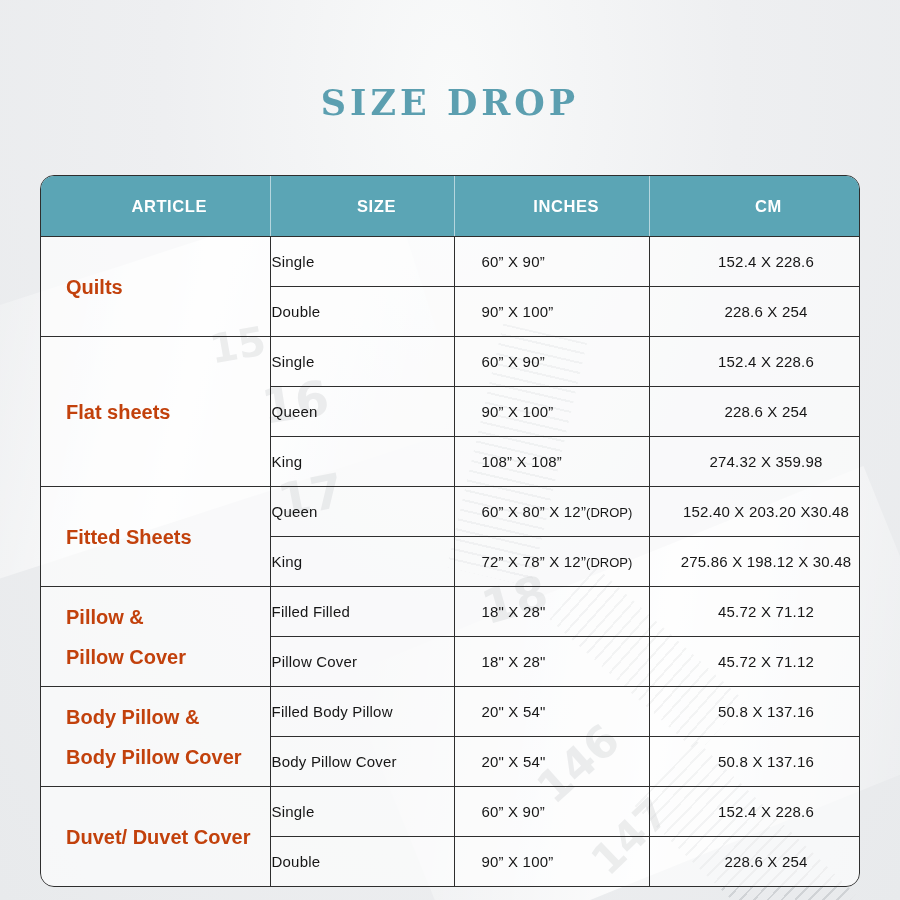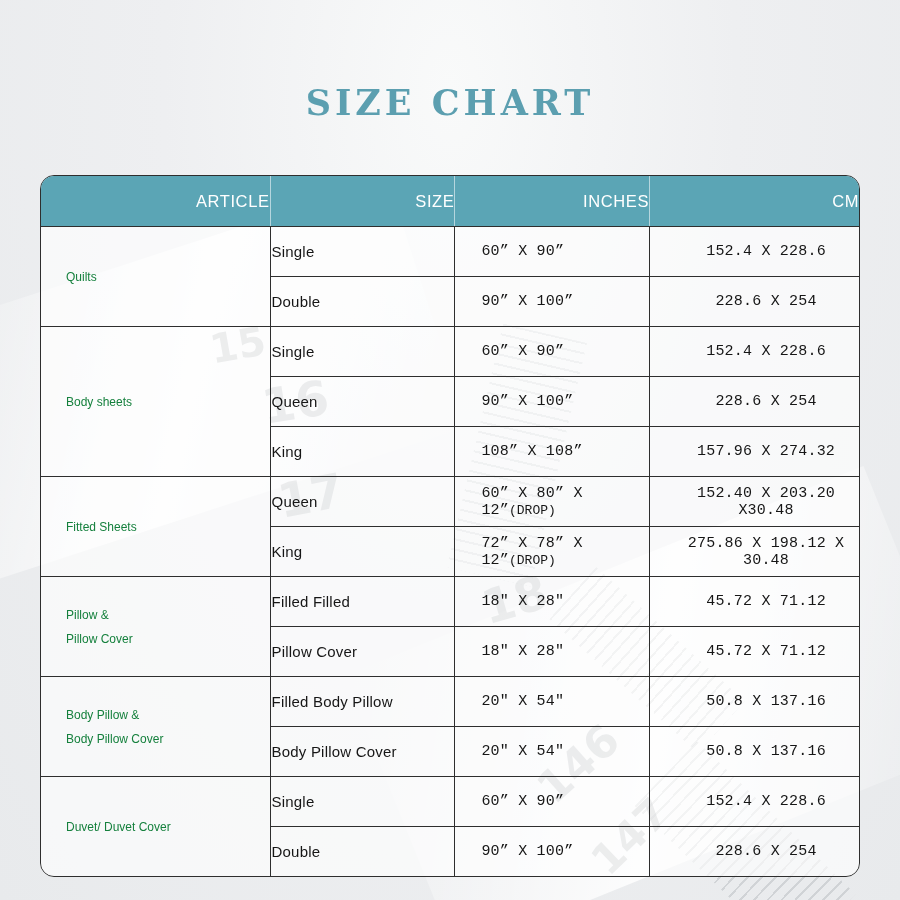--- a/index.html
+++ b/index.html
@@ -65,51 +65,51 @@
   }
   col.c-article { width: 28%; }
   col.c-size    { width: 22.6%; }
   col.c-inches  { width: 23.8%; }
   col.c-cm      { width: 25.6%; }
 
   thead th {
     background: #5ba5b5;
     color: #ffffff;
     font-size: 16.5px;
-    font-weight: normal;
+    font-weight: bold;
     letter-spacing: 0.6px;
-    text-align: right;
-    height: 50px;
+    text-align: center;
+    height: 60px;
     padding: 0 0 0 28px;
     border-right: 1px solid rgba(255,255,255,0.55);
     border-bottom: 1.6px solid #2e2e2e;
   }
   thead th:last-child { border-right: none; }
 
   tbody td {
     border: 1.6px solid #2e2e2e;
     height: 47px;
     background: rgba(255,255,255,0.42);
     color: #161616;
     vertical-align: middle;
   }
   td.article-cell {
-    font-size: 12px;
-    font-weight: normal;
-    color: #15803d;
+    font-size: 20px;
+    font-weight: bold;
+    color: #c2410c;
     padding-left: 25px;
     white-space: pre-line;
     line-height: 2.0;
   }
   td.size-cell {
     font-size: 15px;
     letter-spacing: 0.2px;
   }
   td.inches-cell, td.cm-cell {
-    font-family: Liberation Mono, monospace;
+    font-family: Liberation Sans, sans-serif;
     font-size: 15px;
     padding-left: 26px;
     letter-spacing: 0.2px;
   }
   td.cm-cell { padding-left: 24px; text-align: center; }
   .inches-note {
     font-size: 13px;
     letter-spacing: 0;
   }
 </style>
@@ -123,21 +123,21 @@
   <div class="tape-num" style="left:262px; top:374px; font-size:48px; transform:rotate(-9deg);">16</div>
   <div class="tape-num" style="left:278px; top:468px; font-size:47px; transform:rotate(-11deg);">17</div>
   <div class="tape-num" style="left:482px; top:572px; font-size:47px; transform:rotate(-16deg);">18</div>
   <div class="tape-num" style="left:532px; top:738px; font-size:44px; transform:rotate(-42deg);">146</div>
   <div class="tape-num" style="left:586px; top:812px; font-size:42px; transform:rotate(-44deg);">147</div>
   <div class="tape-ticks" style="left:474px; top:330px; width:86px; height:250px; transform:rotate(13deg);"></div>
   <div class="tape-ticks" style="left:612px; top:560px; width:70px; height:200px; transform:rotate(-48deg);"></div>
   <div class="tape-ticks" style="left:700px; top:740px; width:90px; height:220px; transform:rotate(-46deg);"></div>
 </div>
 
-<div class="page-title">SIZE CHART</div>
+<div class="page-title">SIZE DROP</div>
 
 <div class="table-wrap">
   <table class="size-chart">
     <colgroup>
       <col class="c-article">
         <col class="c-size">
         <col class="c-inches">
         <col class="c-cm">
     </colgroup>
     <thead>
@@ -156,34 +156,34 @@
         <td class="inches-cell"><span>60” X 90”</span></td>
         <td class="cm-cell">152.4 X 228.6</td>
       </tr>
       <tr>
         <td class="size-cell">Double</td>
         <td class="inches-cell"><span>90” X 100”</span></td>
         <td class="cm-cell">228.6 X 254</td>
       </tr>
 
       <tr>
-        <td class="article-cell" rowspan="3">Body sheets</td>
+        <td class="article-cell" rowspan="3">Flat sheets</td>
         <td class="size-cell">Single</td>
         <td class="inches-cell"><span>60” X 90”</span></td>
         <td class="cm-cell">152.4 X 228.6</td>
       </tr>
       <tr>
         <td class="size-cell">Queen</td>
         <td class="inches-cell"><span>90” X 100”</span></td>
         <td class="cm-cell">228.6 X 254</td>
       </tr>
       <tr>
         <td class="size-cell">King</td>
         <td class="inches-cell"><span>108” X 108”</span></td>
-        <td class="cm-cell">157.96 X 274.32</td>
+        <td class="cm-cell">274.32 X 359.98</td>
       </tr>
 
       <tr>
         <td class="article-cell" rowspan="2">Fitted Sheets</td>
         <td class="size-cell">Queen</td>
         <td class="inches-cell"><span>60” X 80” X 12”</span><span class="inches-note">(DROP)</span></td>
         <td class="cm-cell">152.40 X 203.20 X30.48</td>
       </tr>
       <tr>
         <td class="size-cell">King</td>

